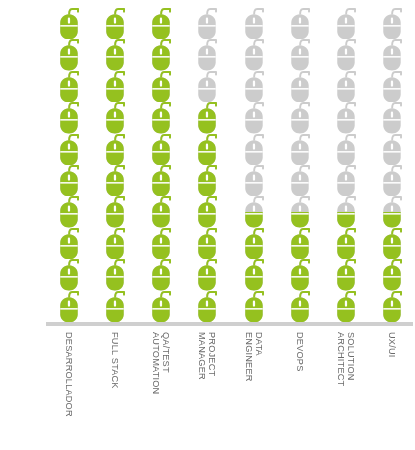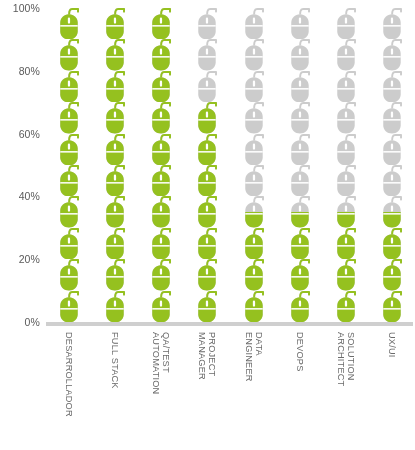--- a/index.html
+++ b/index.html
@@ -78,28 +78,20 @@
     white-space:pre;
     letter-spacing:0.2px;
     text-align:left;
   }
 </style>
 </head>
 <body>
 
 <div id="chart-root">
 
-  <div class="y-axis">
-    <div class="y-tick" style="top:8px;">100%</div>
-    <div class="y-tick" style="top:70.8px;">80%</div>
-    <div class="y-tick" style="top:133.6px;">60%</div>
-    <div class="y-tick" style="top:196.4px;">40%</div>
-    <div class="y-tick" style="top:259.2px;">20%</div>
-    <div class="y-tick" style="top:322px;">0%</div>
-  </div>
 
   <div class="baseline"></div>
 
   <div class="plot" id="plot">
       <div class="col">
         <div class="cell">
           <div class="glyph">
             <svg viewBox="0 0 24 31.4" xmlns="http://www.w3.org/2000/svg">
               <path fill="#cccccc" d="M15.6 0.0 L21.0 0.0 C21.6 0.0 22.0 0.45 22.0 1.05 L22.0 3.4 C22.0 4.0 21.6 4.45 21.0 4.45 C20.45 4.45 20.05 4.0 20.05 3.4 L20.05 1.95 L15.6 1.95 C14.3 1.95 13.55 2.6 13.3 3.9 C13.15 4.7 13.1 5.6 13.1 6.6 L11.2 6.6 C11.2 5.35 11.3 4.25 11.5 3.3 C11.95 1.2 13.35 0.0 15.6 0.0 Z"></path>
               <path fill="#cccccc" d="M11.95 6.3 C16.9 6.3 20.7 10.0 20.7 14.75 L20.7 23.15 C20.7 27.9 16.9 31.4 11.95 31.4 C7.0 31.4 3.25 27.9 3.25 23.15 L3.25 14.75 C3.25 10.0 7.0 6.3 11.95 6.3 Z"></path>

